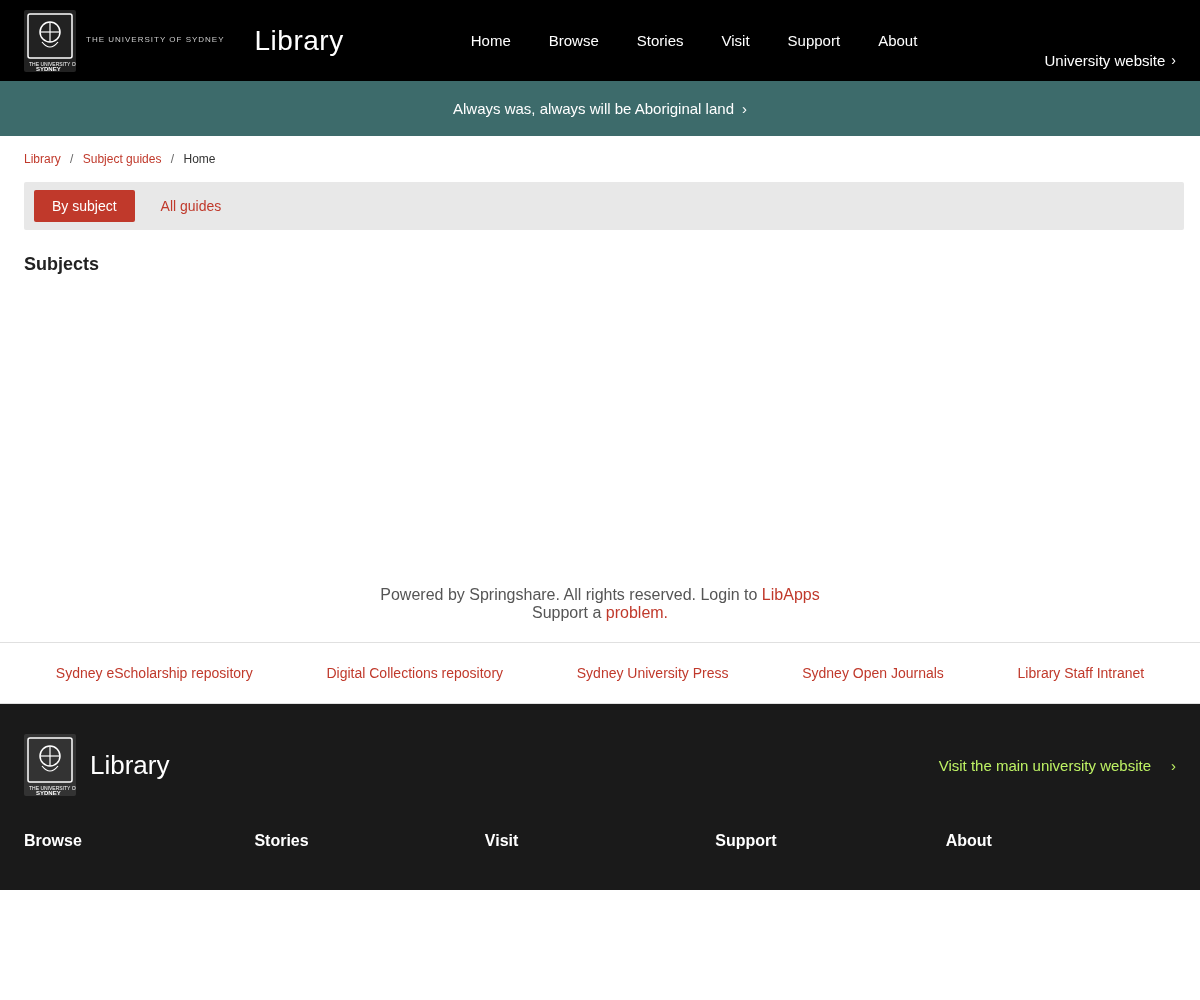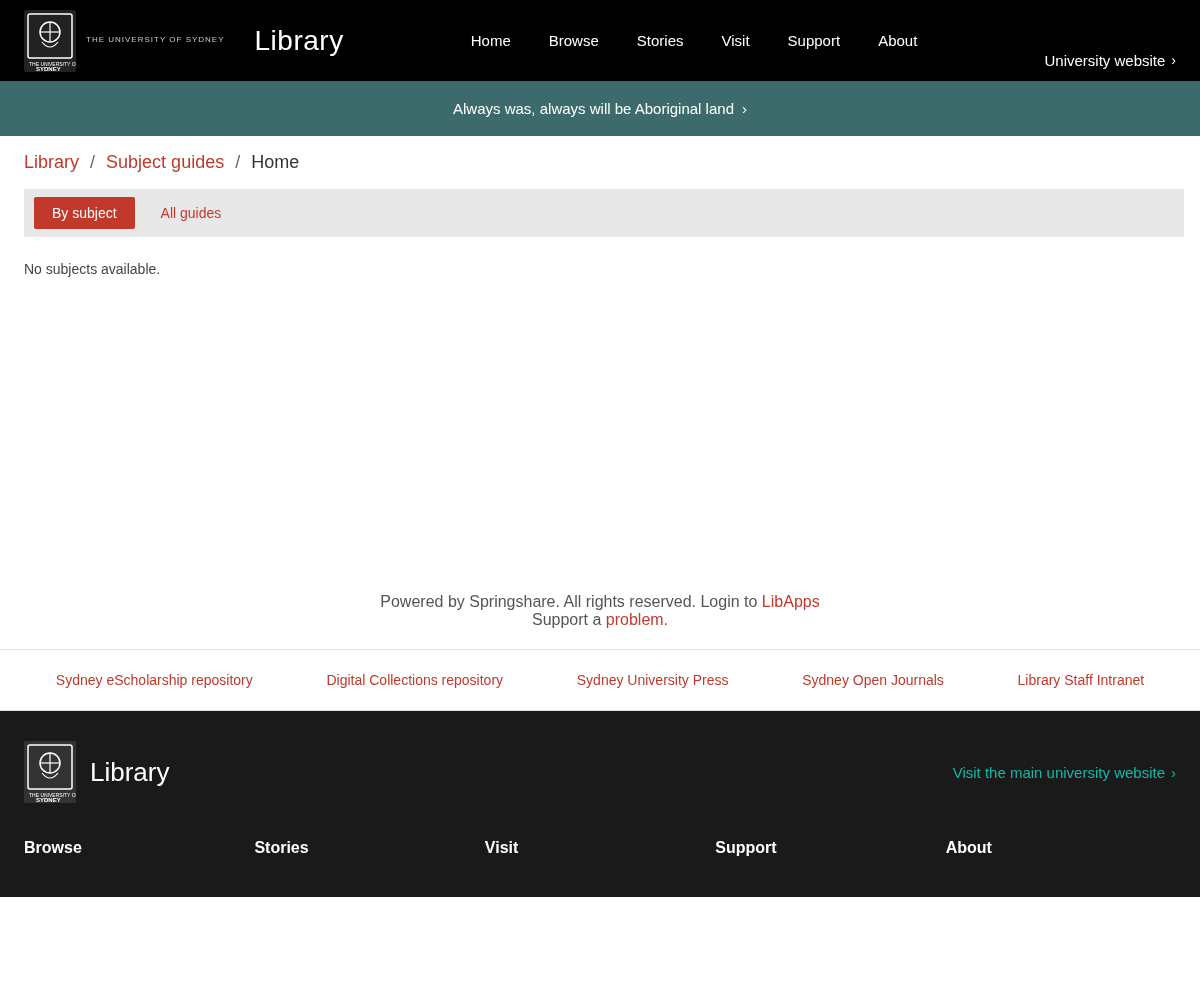--- a/index.html
+++ b/index.html
@@ -72,21 +72,21 @@
       color: #fff;
       text-decoration: none;
       display: flex;
       align-items: center;
       gap: 8px;
     }
 
     
     .breadcrumb {
       padding: 16px 24px;
-      font-size: 18px;
+      font-size: 12px;
       color: #333;
     }
     .breadcrumb a {
       color: #c0392b;
       text-decoration: none;
     }
     .breadcrumb-separator {
       margin: 0 6px;
       color: #666;
     }
@@ -184,22 +184,22 @@
       gap: 14px;
     }
     .footer-library-text {
       font-size: 26px;
       font-weight: 300;
       color: #fff;
     }
     .footer-university-link {
       display: flex;
       align-items: flex-start;
-      gap: 6px;
-      color: #14b8a6;
+      gap: 20px;
+      color: #bef264;
       text-decoration: none;
       font-size: 15px;
     }
     .footer-nav {
       display: flex;
       gap: 0;
     }
     .footer-nav-item {
       flex: 1;
       min-width: 180px;
@@ -267,21 +267,21 @@
   <span class="breadcrumb-separator">/</span>
   <span class="breadcrumb-current">Home</span>
 </nav>
 
 <div class="tab-bar">
   <button class="tab-active">By subject</button>
   <button class="tab-inactive">All guides</button>
 </div>
 
 <main class="main-content">
-  <p class="no-subjects">No subjects available.</p>
+  <h2 class="subjects-title">Subjects</h2>
 </main>
 
 <div class="powered-by">
   <div>
     <span>Powered by Springshare.  All rights reserved.</span>
     <span> </span>
     <span>Login to</span>
     <a href="#">LibApps</a>
   </div>
   <div>

